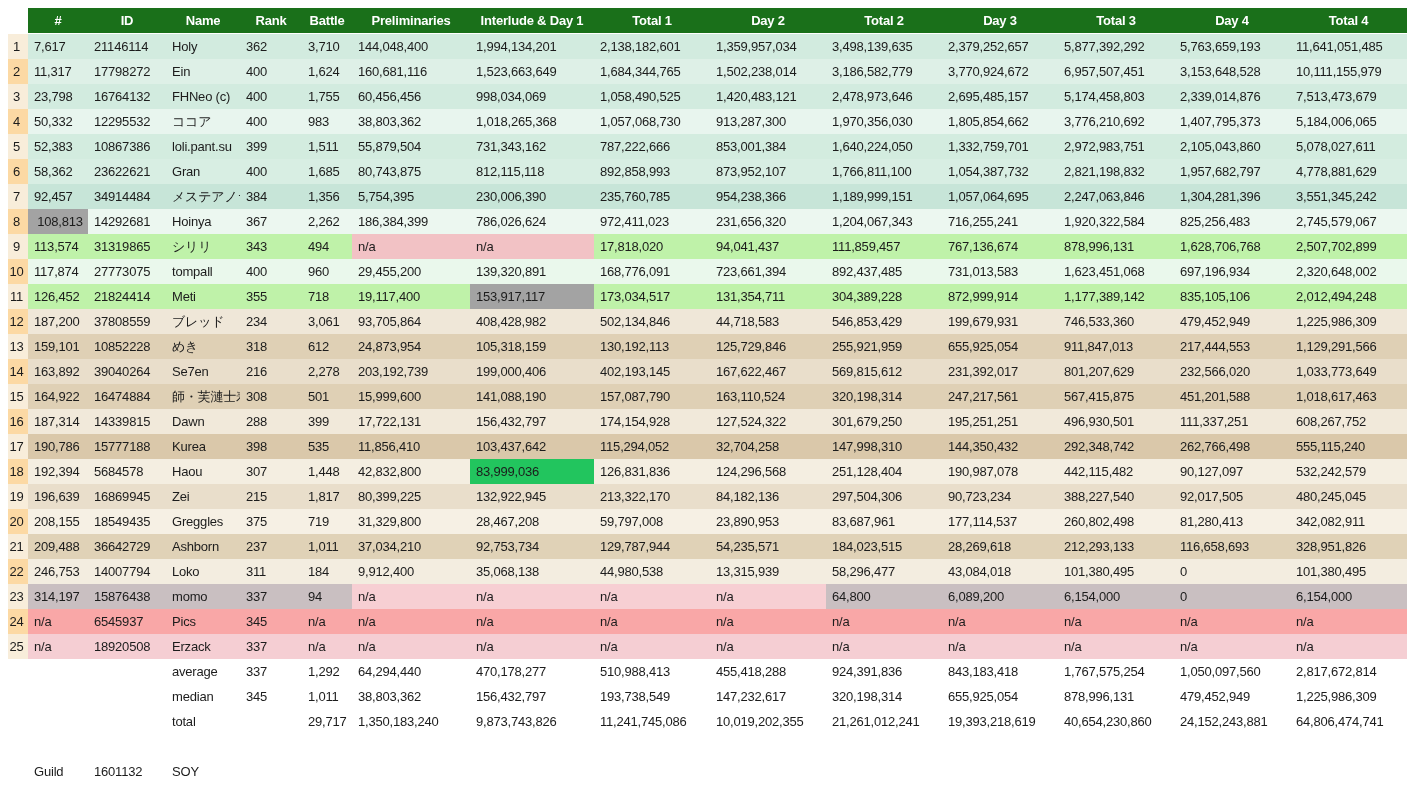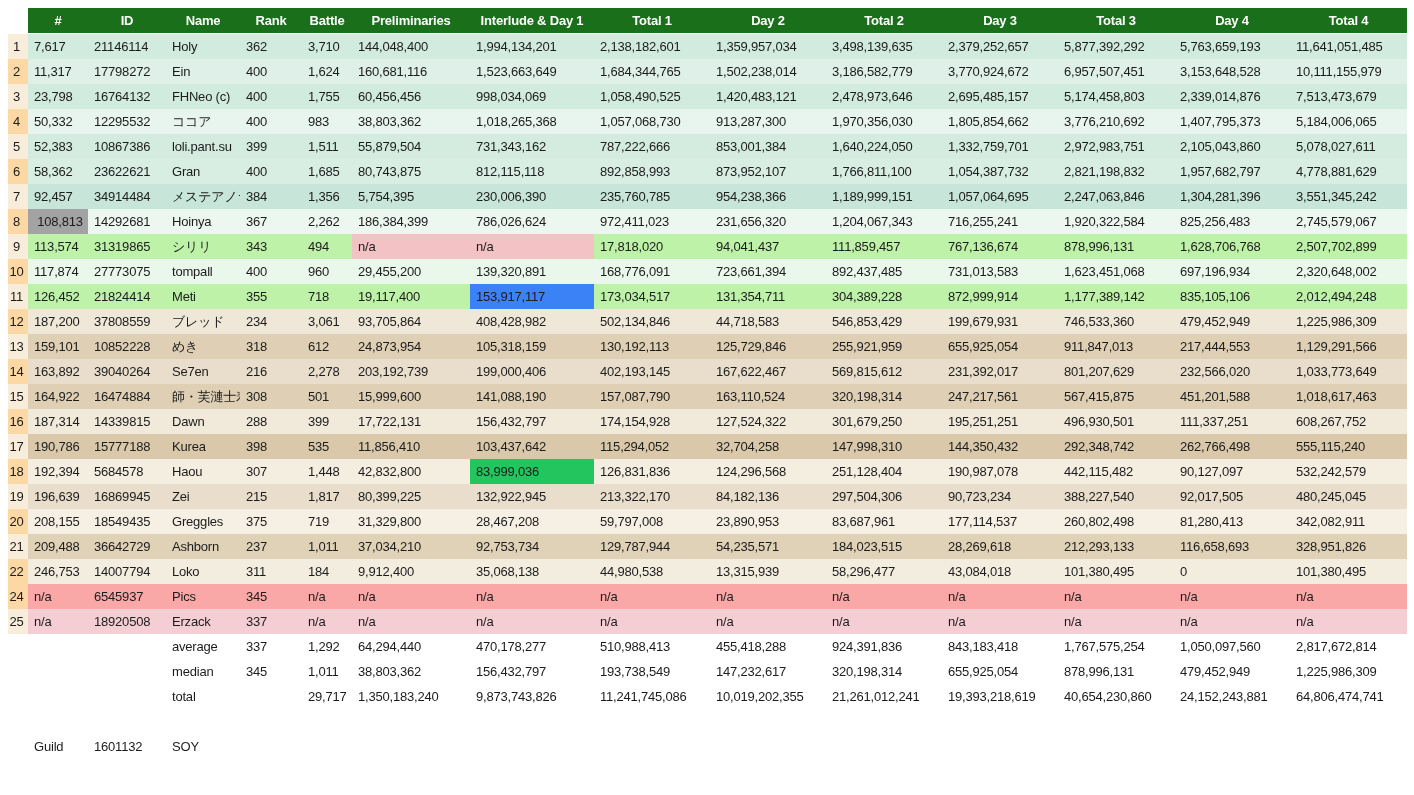--- a/index.html
+++ b/index.html
@@ -257,21 +257,21 @@
           <td style="background: rgb(234, 248, 236);">2,320,648,002</td>
         </tr>
         <tr>
           <th class="rownum" style="background: rgb(248, 237, 218);">11</th>
           <td style="background: rgb(191, 242, 169);">126,452</td>
           <td style="background: rgb(191, 242, 169);">21824414</td>
           <td style="background: rgb(191, 242, 169);">Meti</td>
           <td style="background: rgb(191, 242, 169);">355</td>
           <td style="background: rgb(191, 242, 169);">718</td>
           <td style="background: rgb(191, 242, 169);">19,117,400</td>
-          <td style="background: #3b82f6; margin-top: 19px;">153,917,117</td>
+          <td style="background: #a3a3a3; margin-top: 19px;">153,917,117</td>
           <td style="background: rgb(191, 242, 169);">173,034,517</td>
           <td style="background: rgb(191, 242, 169);">131,354,711</td>
           <td style="background: rgb(191, 242, 169);">304,389,228</td>
           <td style="background: rgb(191, 242, 169);">872,999,914</td>
           <td style="background: rgb(191, 242, 169);">1,177,389,142</td>
           <td style="background: rgb(191, 242, 169);">835,105,106</td>
           <td style="background: rgb(191, 242, 169);">2,012,494,248</td>
         </tr>
         <tr>
           <th class="rownum" style="background: rgb(252, 217, 164);">12</th>
@@ -454,20 +454,37 @@
           <td style="background: rgb(243, 237, 224);">35,068,138</td>
           <td style="background: rgb(243, 237, 224);">44,980,538</td>
           <td style="background: rgb(243, 237, 224);">13,315,939</td>
           <td style="background: rgb(243, 237, 224);">58,296,477</td>
           <td style="background: rgb(243, 237, 224);">43,084,018</td>
           <td style="background: rgb(243, 237, 224);">101,380,495</td>
           <td style="background: rgb(243, 237, 224);">0</td>
           <td style="background: rgb(243, 237, 224);">101,380,495</td>
         </tr>
         <tr>
+          <th class="rownum" style="background: rgb(248, 237, 218);">23</th>
+          <td style="background: rgb(201, 191, 193);">314,197</td>
+          <td style="background: rgb(201, 191, 193);">15876438</td>
+          <td style="background: rgb(201, 191, 193);">momo</td>
+          <td style="background: rgb(201, 191, 193);">337</td>
+          <td style="background: rgb(201, 191, 193);">94</td>
+          <td style="background: rgb(247, 207, 211);">n/a</td>
+          <td style="background: rgb(247, 207, 211);">n/a</td>
+          <td style="background: rgb(247, 207, 211);">n/a</td>
+          <td style="background: rgb(247, 207, 211);">n/a</td>
+          <td style="background: rgb(201, 191, 193);">64,800</td>
+          <td style="background: rgb(201, 191, 193);">6,089,200</td>
+          <td style="background: rgb(201, 191, 193);">6,154,000</td>
+          <td style="background: rgb(201, 191, 193);">0</td>
+          <td style="background: rgb(201, 191, 193);">6,154,000</td>
+        </tr>
+        <tr>
           <th class="rownum" style="background: rgb(252, 217, 164);">24</th>
           <td style="background: rgb(249, 167, 167);">n/a</td>
           <td style="background: rgb(249, 167, 167);">6545937</td>
           <td style="background: rgb(249, 167, 167);">Pics</td>
           <td style="background: rgb(249, 167, 167);">345</td>
           <td style="background: rgb(249, 167, 167);">n/a</td>
           <td style="background: rgb(249, 167, 167);">n/a</td>
           <td style="background: rgb(249, 167, 167);">n/a</td>
           <td style="background: rgb(249, 167, 167);">n/a</td>
           <td style="background: rgb(249, 167, 167);">n/a</td>

